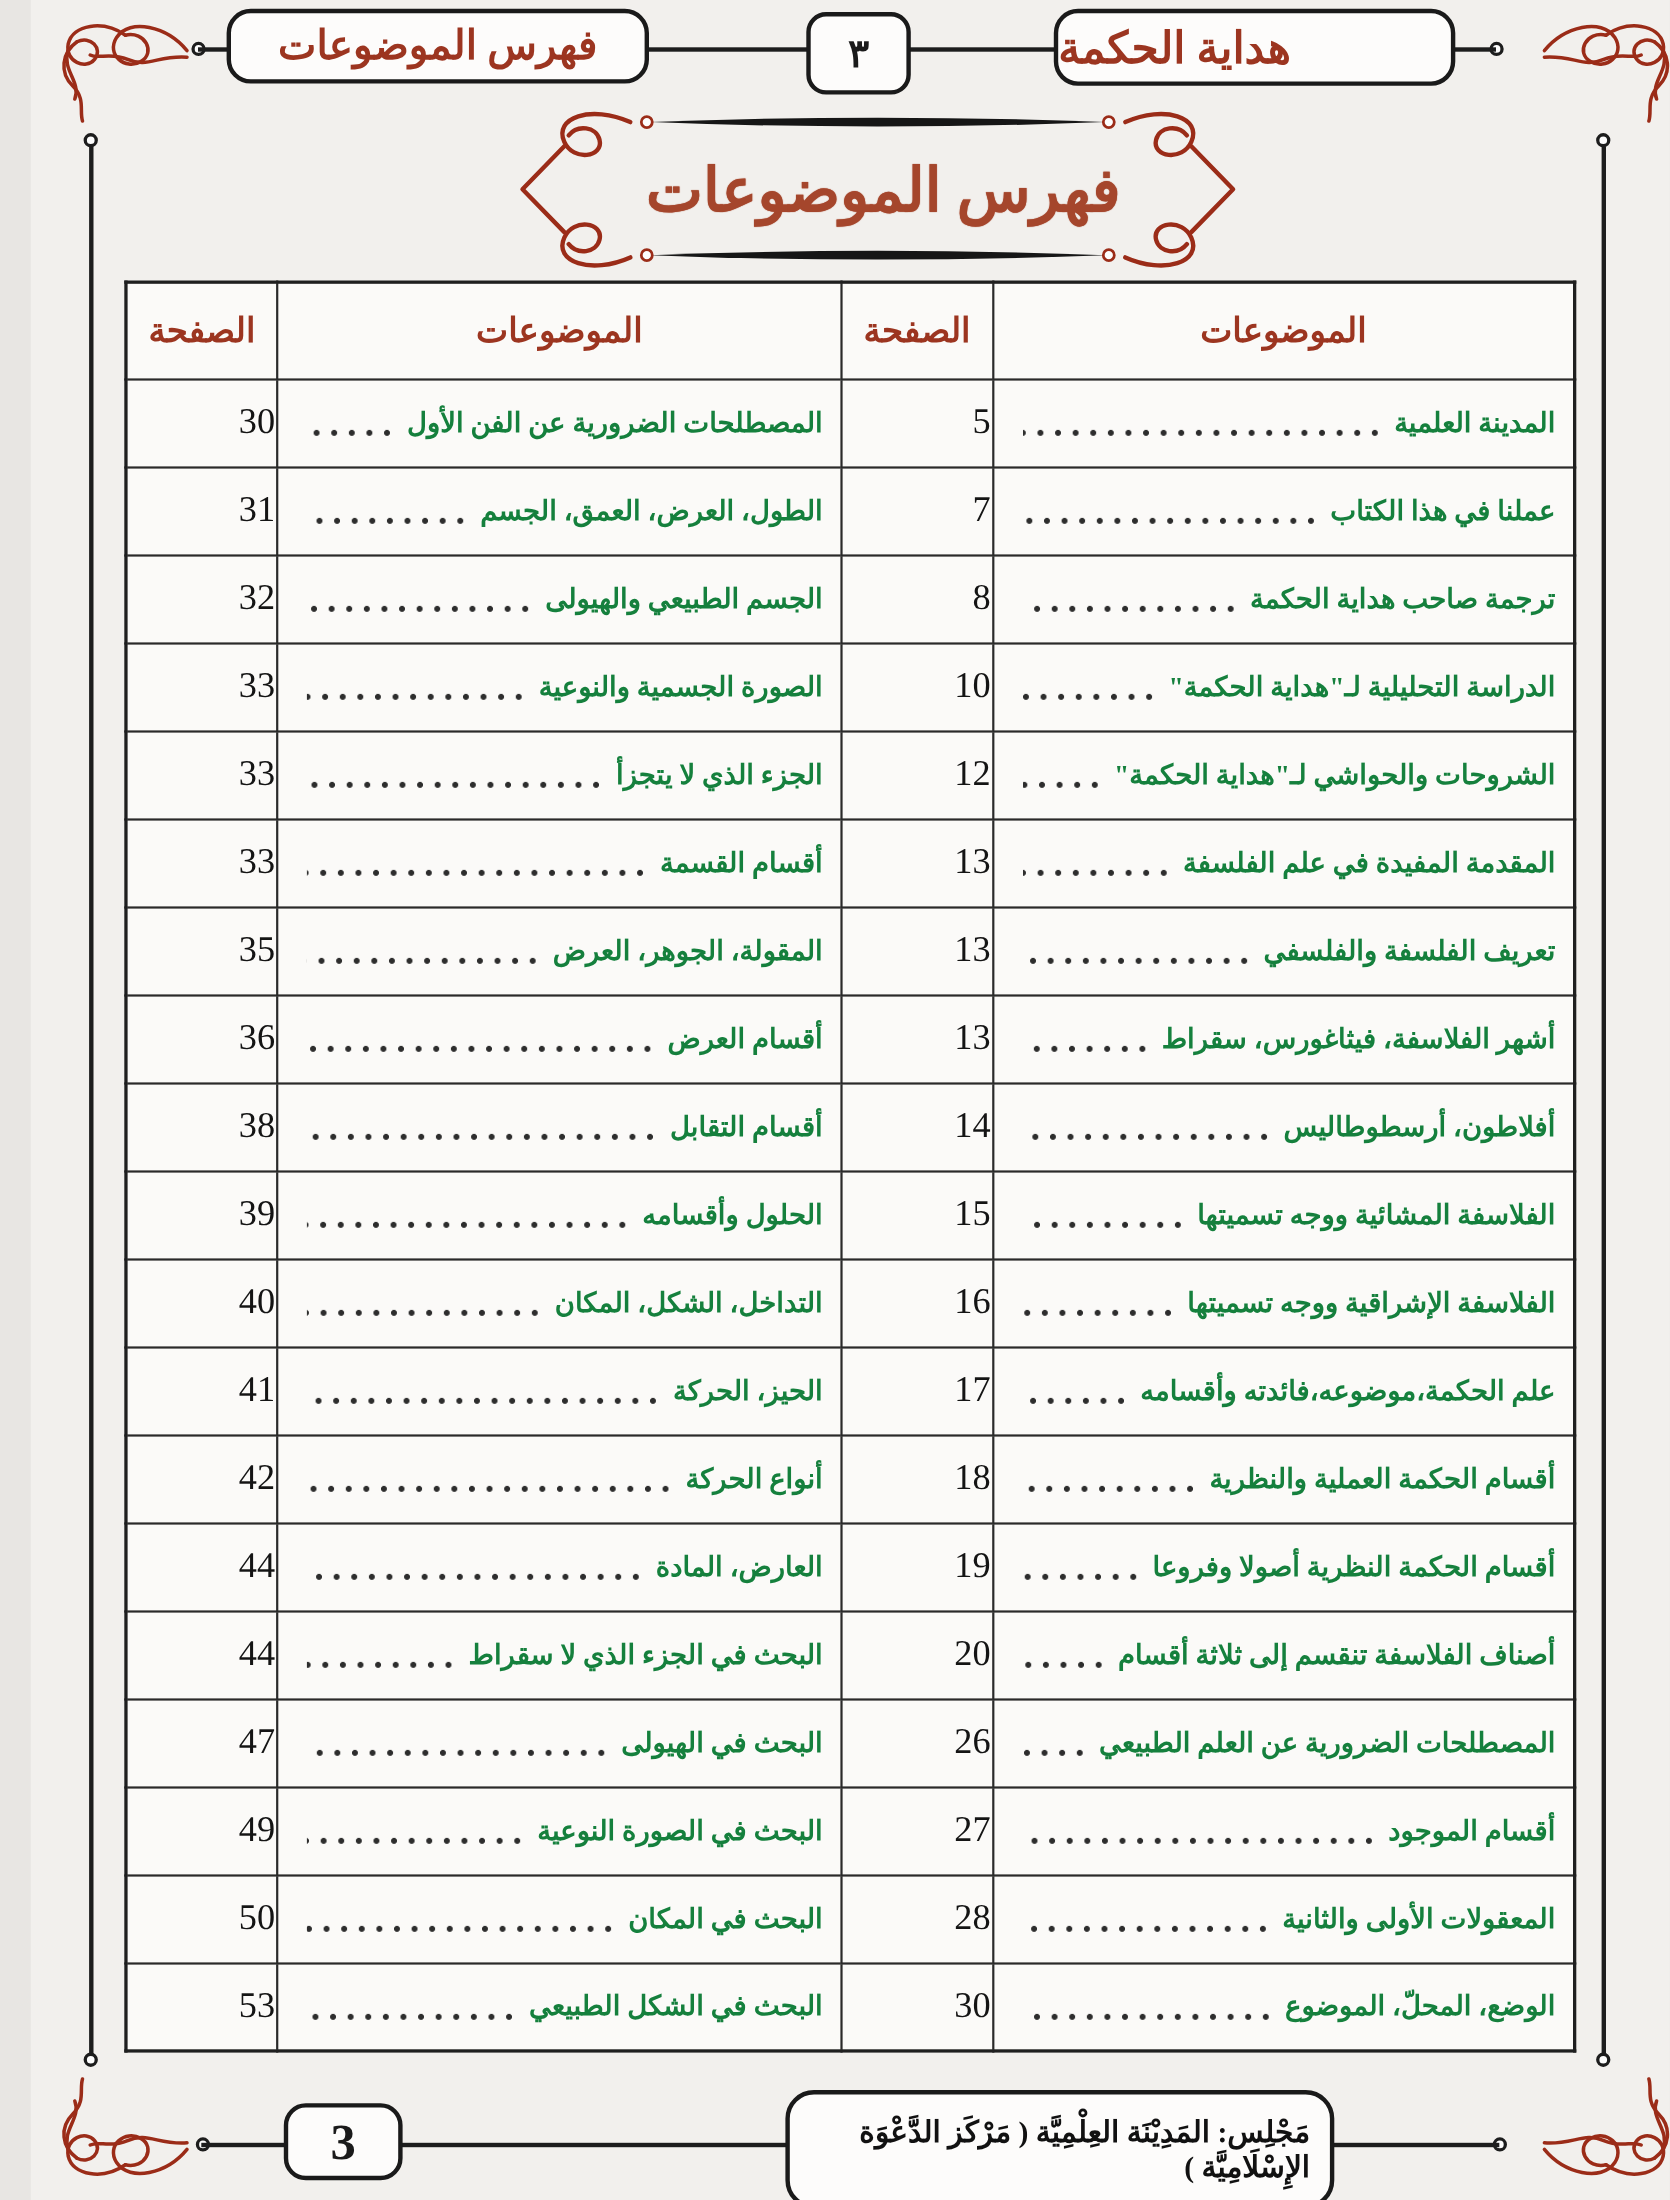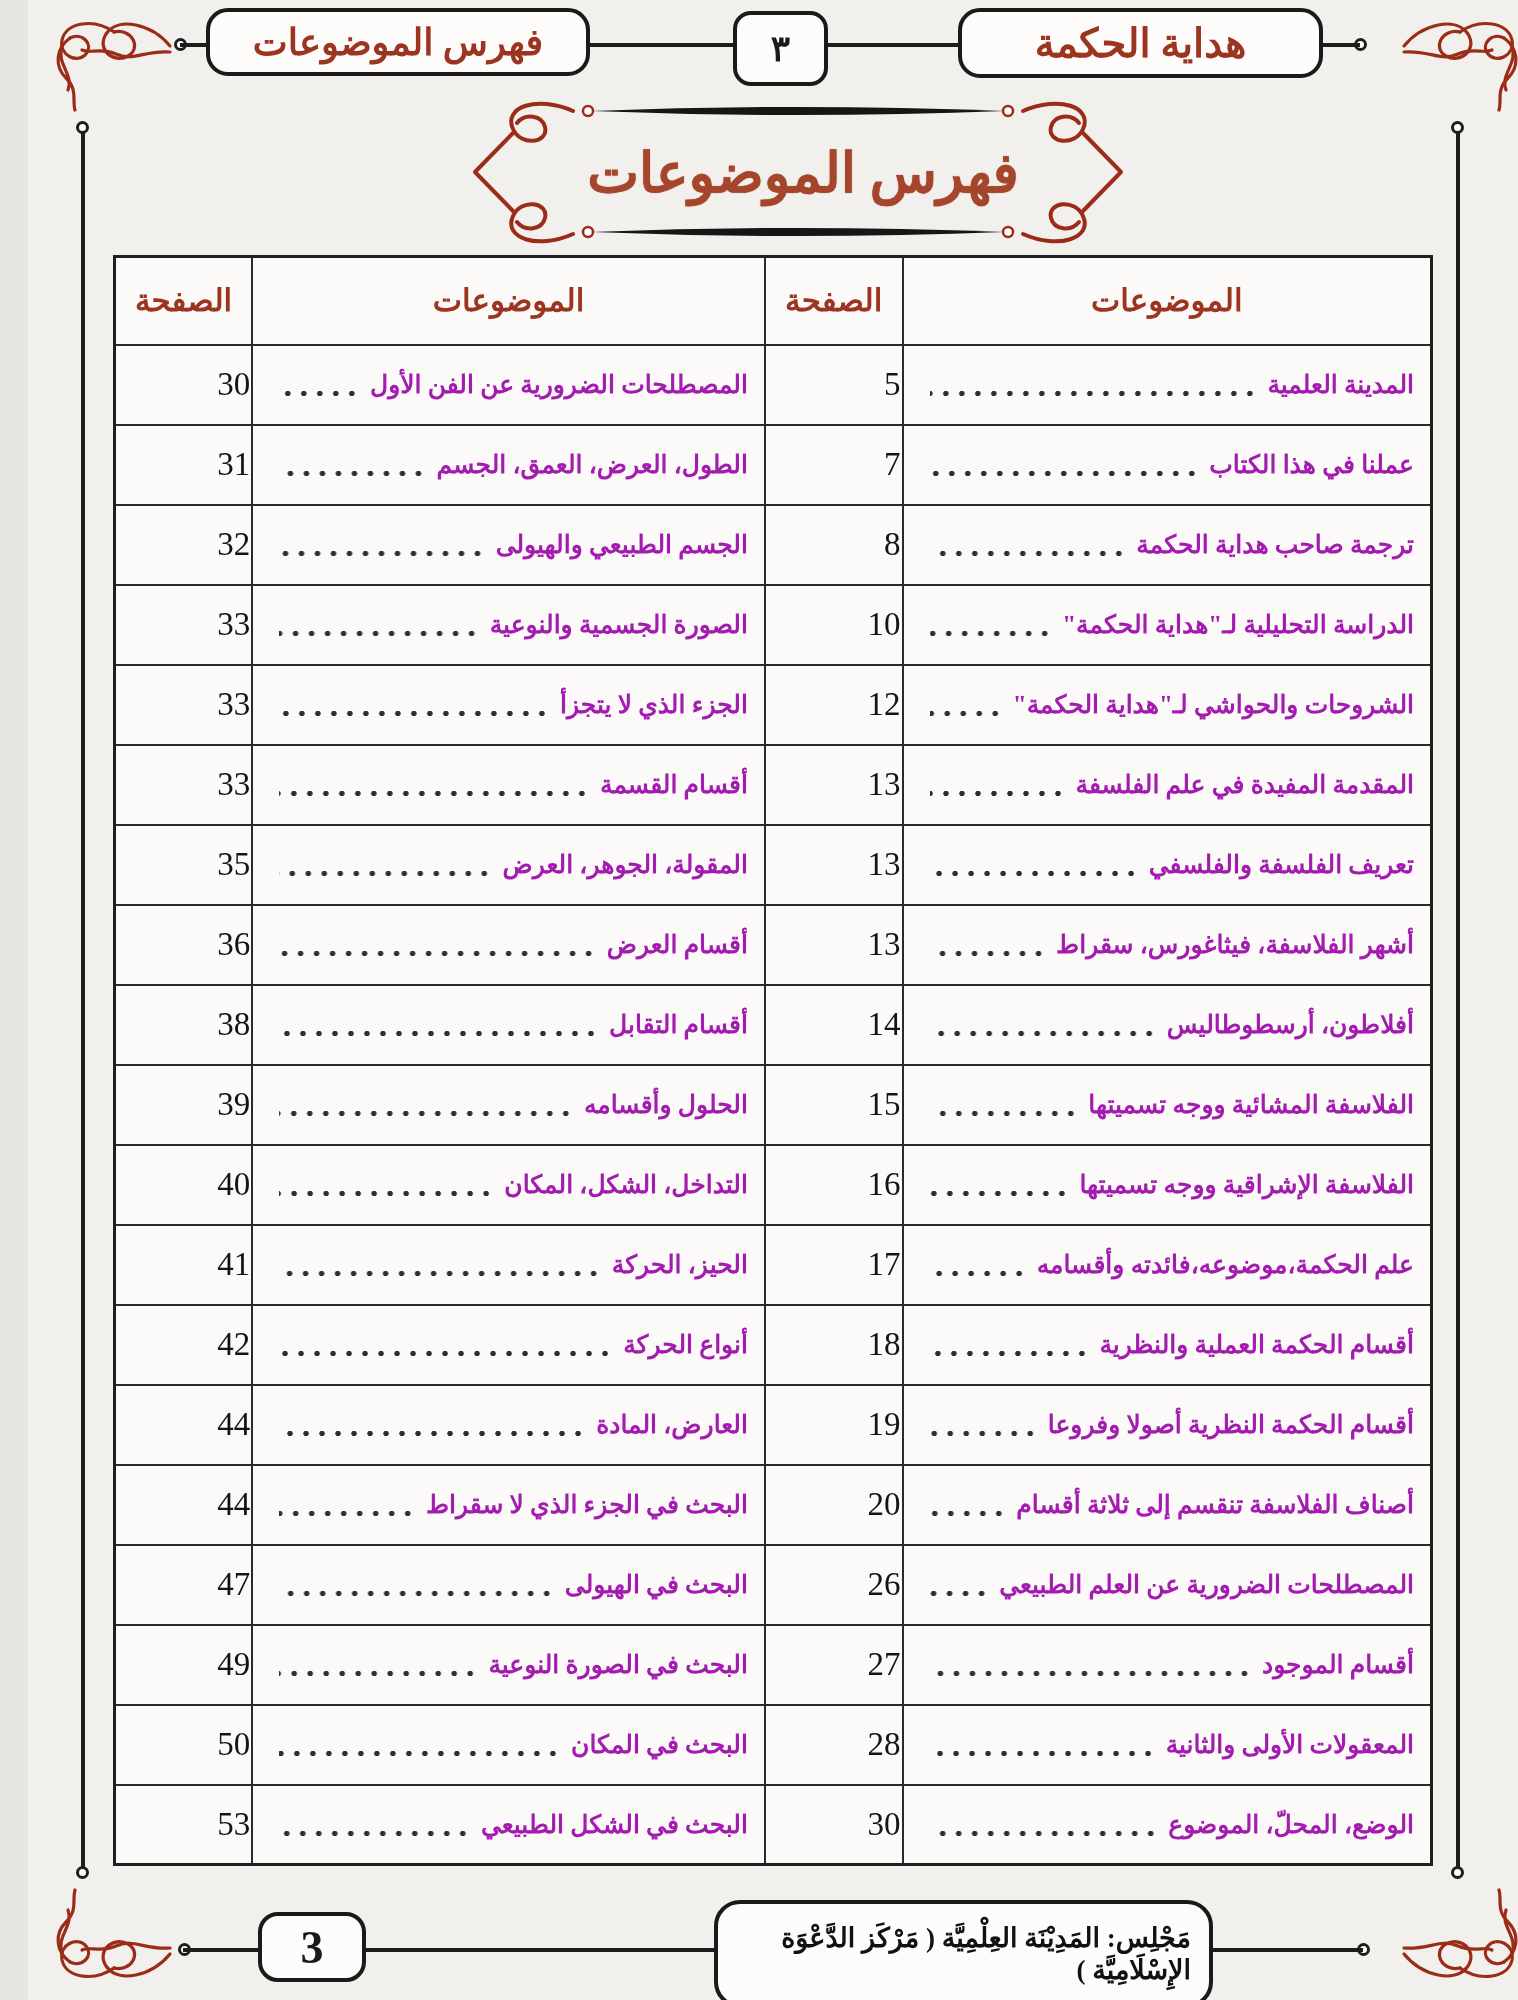--- a/index.html
+++ b/index.html
@@ -22,21 +22,21 @@
   }
   .redtext{color:#9c3520; font-weight:bold;}
   svg{position:absolute; overflow:visible;}
   .orn path{fill:none; stroke:#9b2c18; stroke-width:3.2; stroke-linecap:round;}
   .torn path{fill:none; stroke:#9b2c18; stroke-width:4; stroke-linecap:round; stroke-linejoin:round;}
 
   
   .hdr-line{left:152px; top:43px; width:1180px; height:4px; z-index:1;}
   .hdr-box-left{left:178px; top:8px; width:384px; height:68px; font-size:37px;}
   .hdr-box-mid{left:705px; top:11px; width:95px; height:75px; font-size:36px; color:#1a1a1a; font-weight:bold; border-radius:18px;}
-  .hdr-box-right{left:930px; top:8px; width:365px; height:70px; font-size:40px;}
+  .hdr-box-right{left:930px; top:8px; width:365px; height:70px; font-size:40px;justify-content:flex-end;}
 
   
   .lens{z-index:2;}
   .page-title{
     position:absolute; left:500px; top:128px; width:550px; height:90px;
     display:flex; align-items:center; justify-content:center;
     font-size:55px; font-weight:bold; color:#a5462c;
     text-shadow:0 0 1px #a5462c; z-index:3;
   }
 
@@ -50,21 +50,21 @@
     border:2.5px solid #2a2a2a; box-sizing:border-box;
     overflow:hidden; vertical-align:middle;
   }
   table.toc th{
     height:88px; font-size:31px; font-weight:bold; color:#9c3520; 
   }
   table.toc tr.r{height:80px;}
   td.topic{padding:0 16px;}
   .t-wrap{display:flex; align-items:center; width:100%;}
   .t-text{
-    font-size:25px; font-weight:bold; color:#a21caf; white-space:nowrap; flex:0 1 auto;
+    font-size:25px; font-weight:bold; color:#15803d; white-space:nowrap; flex:0 1 auto;
   }
   .leader{
     flex:1 1 0; min-width:0; height:9px; margin:0 10px; position:relative; top:9px;
     background-image:radial-gradient(circle, #2d2d2d 2.4px, transparent 3px);
     background-size:16px 9px; background-repeat:repeat-x; background-position:right center;
   }
   td.pagenum{
     text-align:right; font-size:33px; color:#141414; font-weight:normal;border-radius:16px;
   }
 

